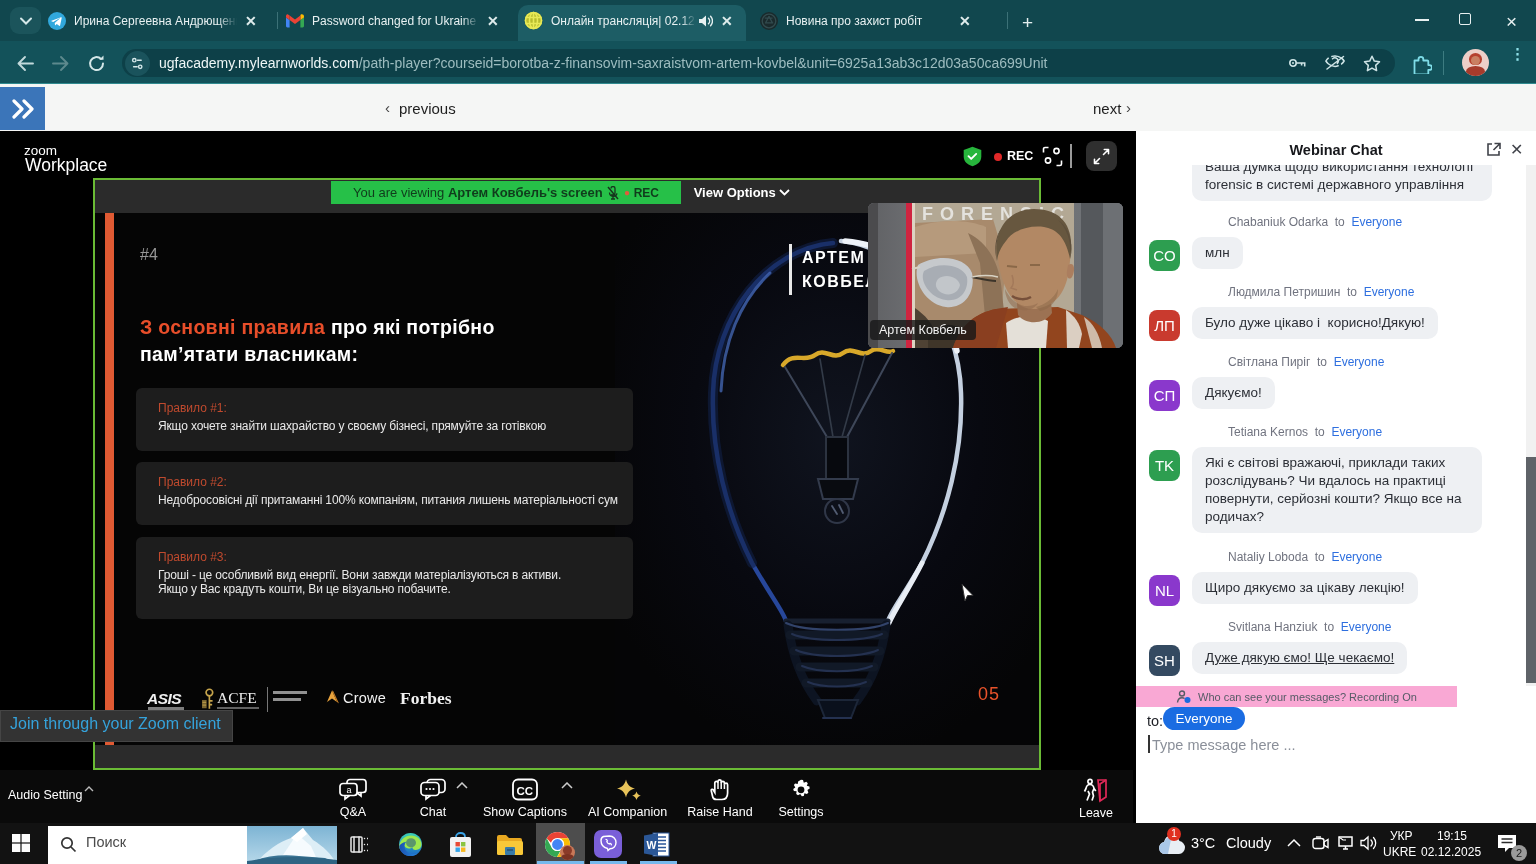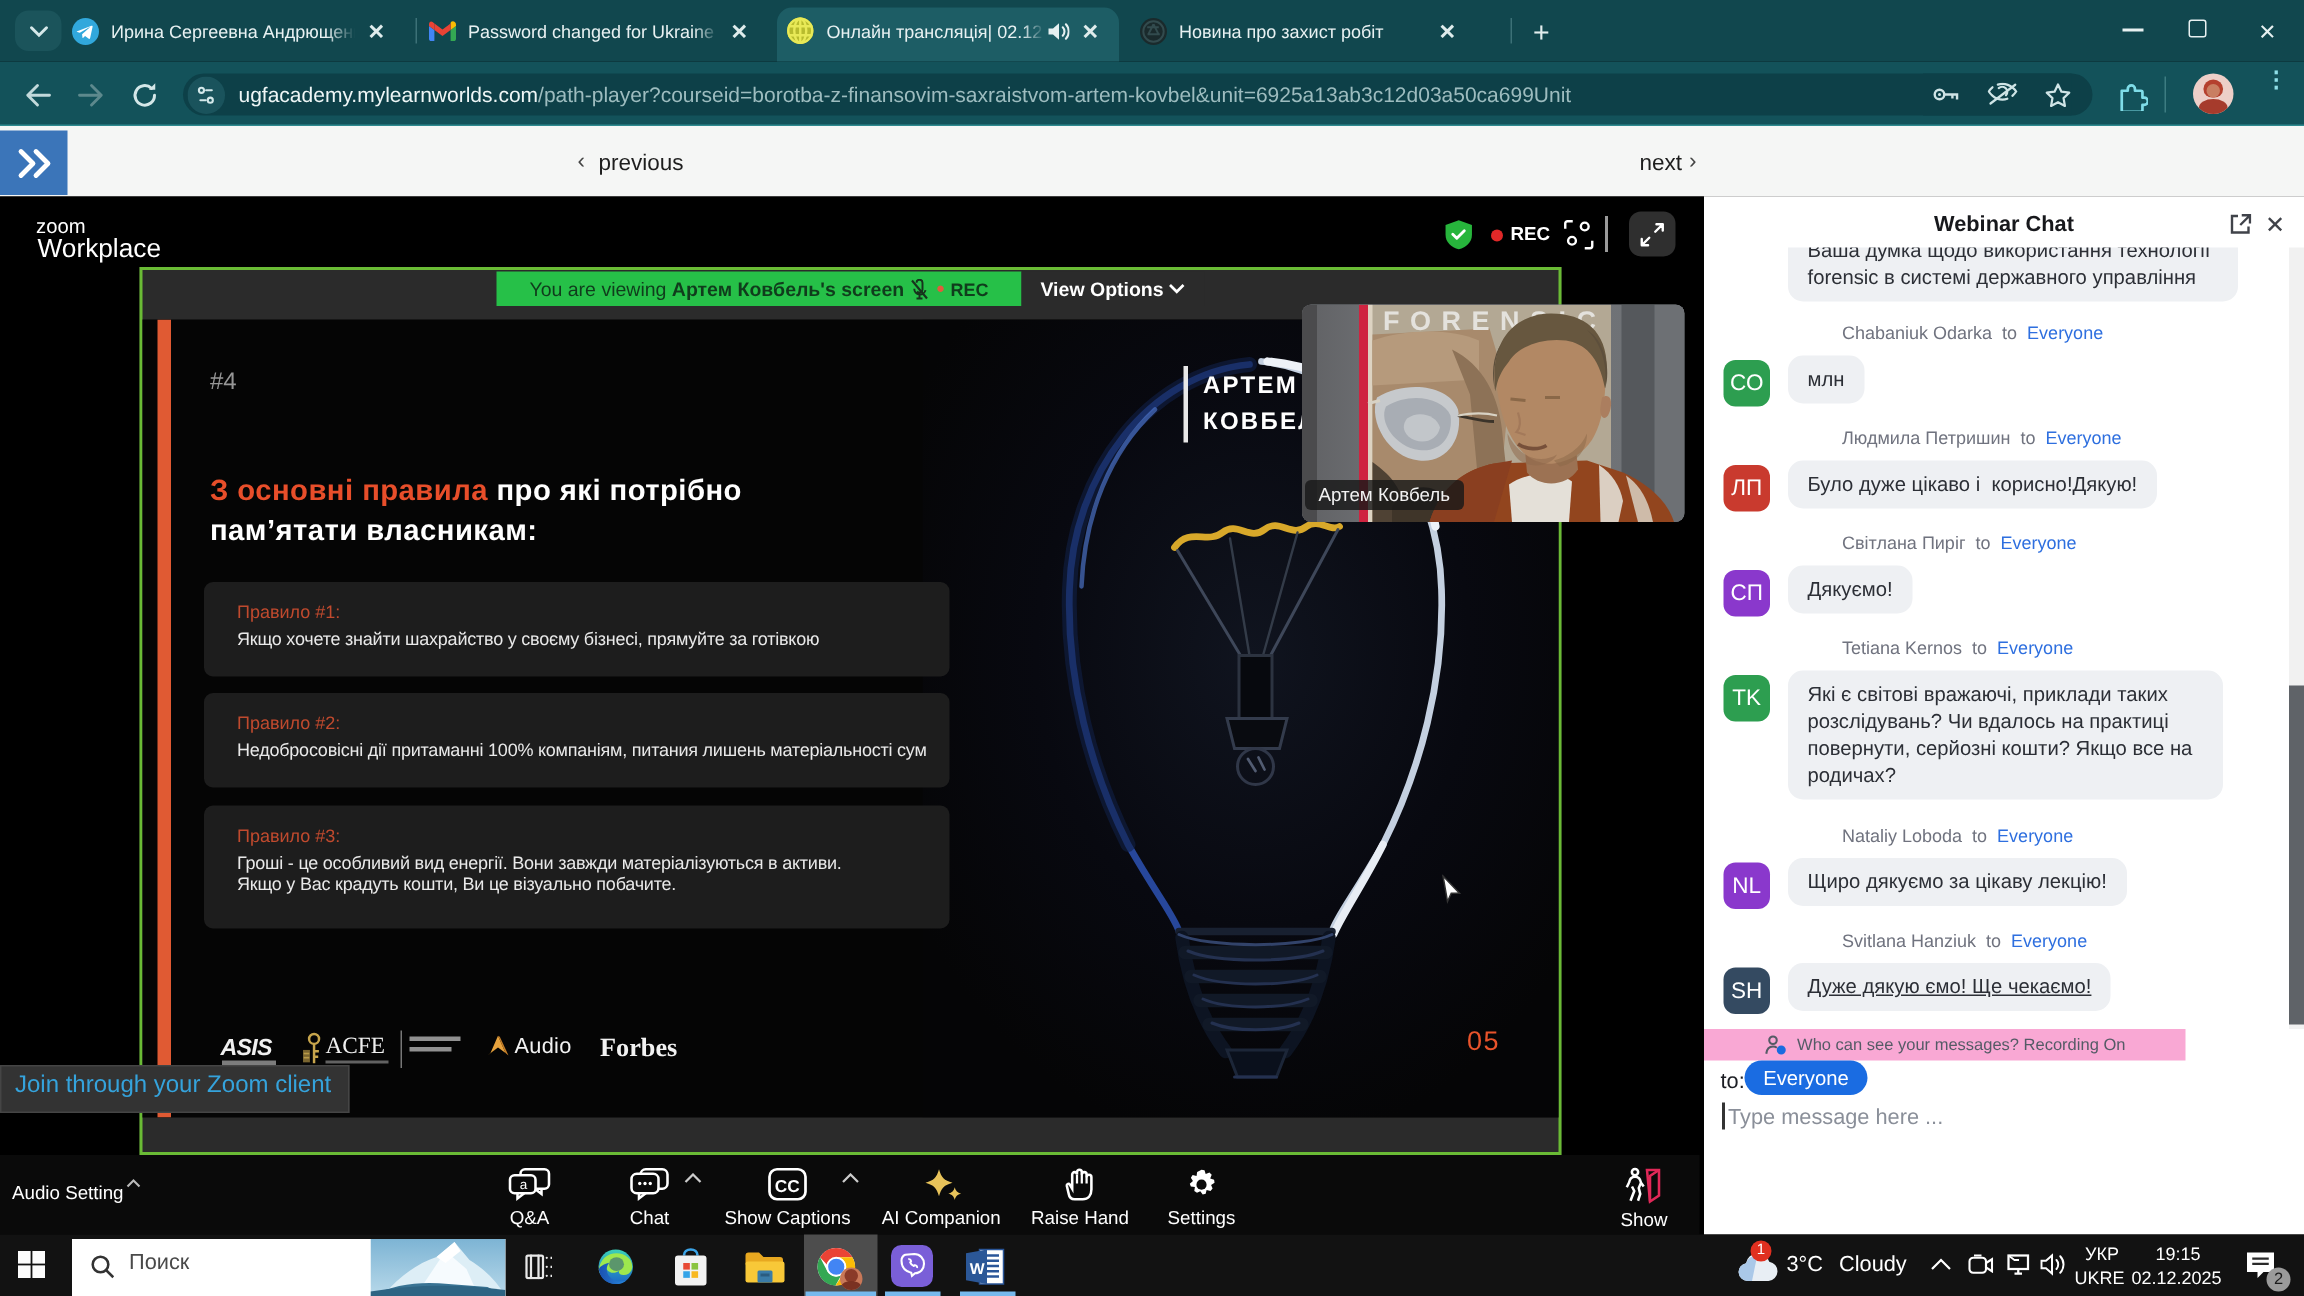--- a/index.html
+++ b/index.html
@@ -269,21 +269,21 @@
       <div class="abs" style="left:122px;top:476px;color:#efefef;font-size:15.5px;font-family:'Liberation Serif',serif;">ACFE</div>
       <div class="abs" style="left:122px;top:494px;width:42px;height:2px;background:#8a8a8a;opacity:.7;"></div>
       <div class="abs" style="left:172px;top:474px;width:1px;height:25px;background:#777;"></div>
       <div class="abs" style="left:178px;top:478px;width:34px;height:3px;background:#aaa;opacity:.85;"></div>
       <div class="abs" style="left:178px;top:485px;width:28px;height:3px;background:#aaa;opacity:.85;"></div>
       <svg class="abs" style="left:229px;top:476px;" width="16" height="20" viewBox="0 0 16 20">
             <path d="M8 1.5l5 11.5L8 9.4l-5 3.6z" fill="#e8a33d"></path>
             <path d="M8 1.5l5 11.5 2 1.6L9.2 2.1z" fill="#c77f28"></path>
             <path d="M3 13 L1 14.6 L8 9.4z" fill="#d89232"></path>
           </svg>
-      <div class="abs" style="left:248px;top:477px;color:#f2f2f2;font-size:14.5px;letter-spacing:.2px;">Audio</div>
+      <div class="abs" style="left:248px;top:477px;color:#f2f2f2;font-size:14.5px;letter-spacing:.2px;">Crowe</div>
       <div class="abs" style="left:305px;top:475px;color:#f2f2f2;font-size:17.5px;font-weight:bold;font-family:'Liberation Serif',serif;">Forbes</div>
       <div class="abs" style="left:883px;top:471px;color:#e8532b;font-size:18px;letter-spacing:1px;">05</div>
 
       <div class="abs" style="left:694px;top:31px;width:2.5px;height:51px;background:#e8e8e8;"></div>
       <div class="abs" style="left:707px;top:33px;color:#fff;font-size:16px;font-weight:bold;letter-spacing:1.5px;line-height:24px;">АРТЕМ<br>КОВБЕЛЬ</div>
 
     </div>
 
     <div class="abs" style="left:236px;top:1px;width:350px;height:23px;background:#26c048;color:#103c1c;font-size:13px;display:flex;align-items:center;justify-content:center;white-space:nowrap;">You are viewing&nbsp; <b>Артем Ковбель's screen</b>&nbsp;
     <svg width="14" height="14" viewBox="0 0 14 14">
@@ -423,21 +423,21 @@
     <div>Settings</div></div>
   <div class="zbtn" style="left:1065px;width:62px;">
     <svg width="30" height="25" viewBox="0 0 30 25">
           <g fill="none" stroke-width="1.7">
             <circle cx="9" cy="3.4" r="2.1" stroke="#fff"></circle>
             <path d="M5 10.5 C5.5 7.5 7 6.5 9 6.5 C11 6.5 12.5 7.5 13 10.5 L11.5 14 L12.5 18 L11 22.5 M7 13 L8.5 16 L6 22.5 M5 10.5 L3.5 13.5 M13 10.5 l1.8 2.5" stroke="#fff"></path>
             <path d="M17 2 h8 v17 l-6 4z" stroke="#e02858"></path>
             <path d="M25 2 l-6 4 v17" stroke="#e02858"></path>
           </g>
         </svg>
-    <div>Show</div></div>
+    <div>Leave</div></div>
 </div>
 
 <div id="chat">
   <div class="abs" style="left:0;top:0;width:400px;height:34px;background:#fff;"></div>
   <div class="abs" style="left:0;top:11px;width:400px;text-align:center;color:#17181c;font-size:14.5px;font-weight:bold;">Webinar Chat</div>
   <svg class="abs" style="left:350px;top:11px;" width="15" height="15" viewBox="0 0 15 15">
         <g stroke="#40434a" stroke-width="1.6" fill="none">
           <path d="M6 2H2v11h11V9"></path>
           <path d="M8.5 1.5H14V7M13.5 2L7.5 8"></path>
         </g>

